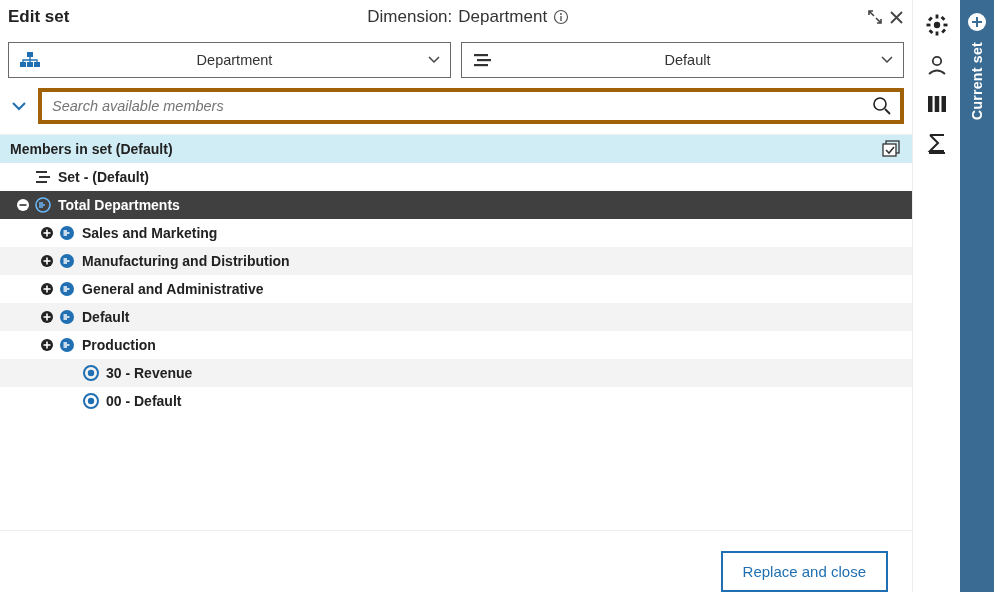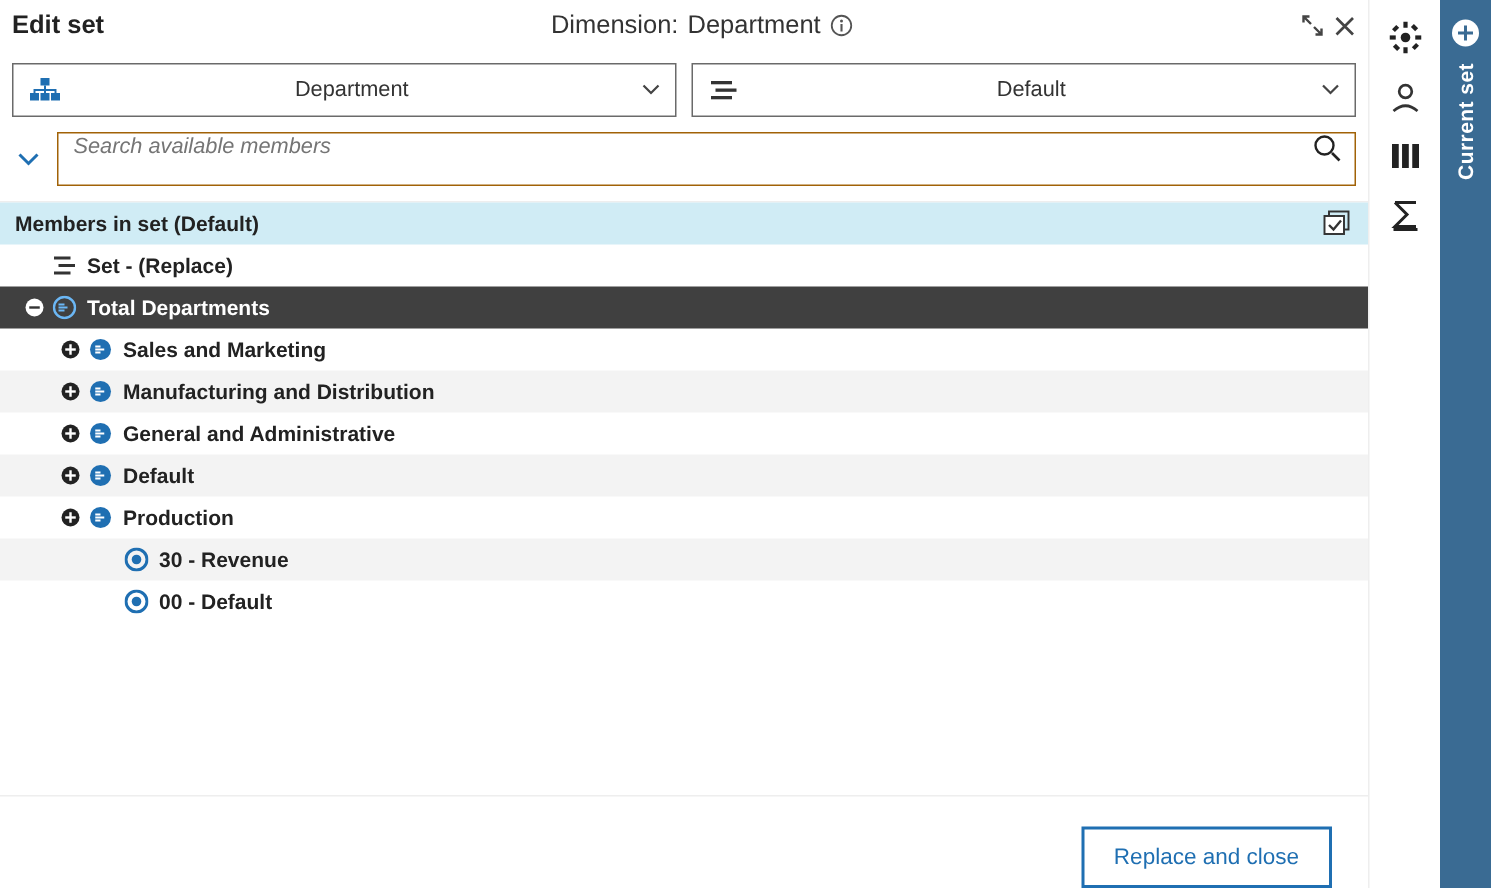--- a/index.html
+++ b/index.html
@@ -15,21 +15,21 @@
   .header-actions { display: flex; gap: 6px; align-items: center; }
   .icon-btn { cursor: pointer; display: inline-flex; align-items: center; justify-content: center; color: #555; }
   .bar { background: #3a6b93; color: #fff; text-align: center; height: 30px; display: flex; align-items: center; justify-content: center; font-weight: 700; font-size: 15px; }
   .dropdown-row { display: flex; gap: 10px; padding: 8px 8px 4px 8px; }
   .dropdown { flex: 1; border: 1px solid #6a6a6a; height: 36px; display: flex; align-items: center; padding: 0 10px; background: #fff; cursor: pointer; }
   .dropdown .dd-icon { width: 28px; display:flex; align-items:center; justify-content:flex-start; }
   .dropdown .dd-label { flex: 1; text-align: center; font-size: 14.5px; color: #333; }
   .dropdown .dd-chevron { width: 18px; display:flex; justify-content:flex-end; color: #444; }
   .search-row { display: flex; align-items: center; gap: 8px; padding: 6px 8px 10px 8px; border-bottom: 1px solid #eee; }
   .search-chevron { color: #1f6fb2; cursor: pointer; padding: 4px; }
-  .search-box { flex: 1; border: 1px solid #a16207; height: 36px; display: flex; align-items: flex-start; padding: 0 8px; }
+  .search-box { flex: 1; border: 4px solid #a16207; height: 36px; display: flex; align-items: center; padding: 0 8px; }
   .search-input { flex: 1; border: none; outline: none; font-size: 14.5px; font-style: italic; color: #555; background: transparent; }
   .search-icon { color: #333; cursor: pointer; }
   .section-header { background: #d0ecf5; height: 28px; display: flex; align-items: center; padding: 0 10px; font-weight: 700; font-size: 14px; color: #222; justify-content: space-between; }
   .tree { }
   .tree-row { height: 28px; display: flex; align-items: center; font-size: 14px; color: #222; padding-right: 8px; }
   .tree-row.set { padding-left: 32px; font-weight: 700; }
   .tree-row.selected { background: #404040; color: #fff; }
   .tree-row.alt { background: #f3f3f3; }
   .tree-row .expander { width: 18px; display:flex; justify-content:center; cursor: pointer; }
   .tree-row .type-icon { width: 22px; display:flex; justify-content:center; }
@@ -145,21 +145,21 @@
     <div class="tree">
 
       <div class="tree-row set">
         <span class="type-icon">
           <svg width="16" height="14" viewBox="0 0 16 14">
               <rect x="1" y="1" width="11" height="2" fill="#333"></rect>
               <rect x="4" y="6" width="11" height="2" fill="#333"></rect>
               <rect x="1" y="11" width="11" height="2" fill="#333"></rect>
             </svg>
         </span>
-        <span class="label">Set - (Replace)</span>
+        <span class="label">Set - (Default)</span>
       </div>
 
       <div class="tree-row selected indent-0">
         <span class="expander">
           <svg width="14" height="14" viewBox="0 0 14 14">
               <circle cx="7" cy="7" r="6" fill="#fff"></circle>
               <rect x="3.5" y="6.2" width="7" height="1.6" fill="#333"></rect>
             </svg>
         </span>
         <span class="type-icon">

